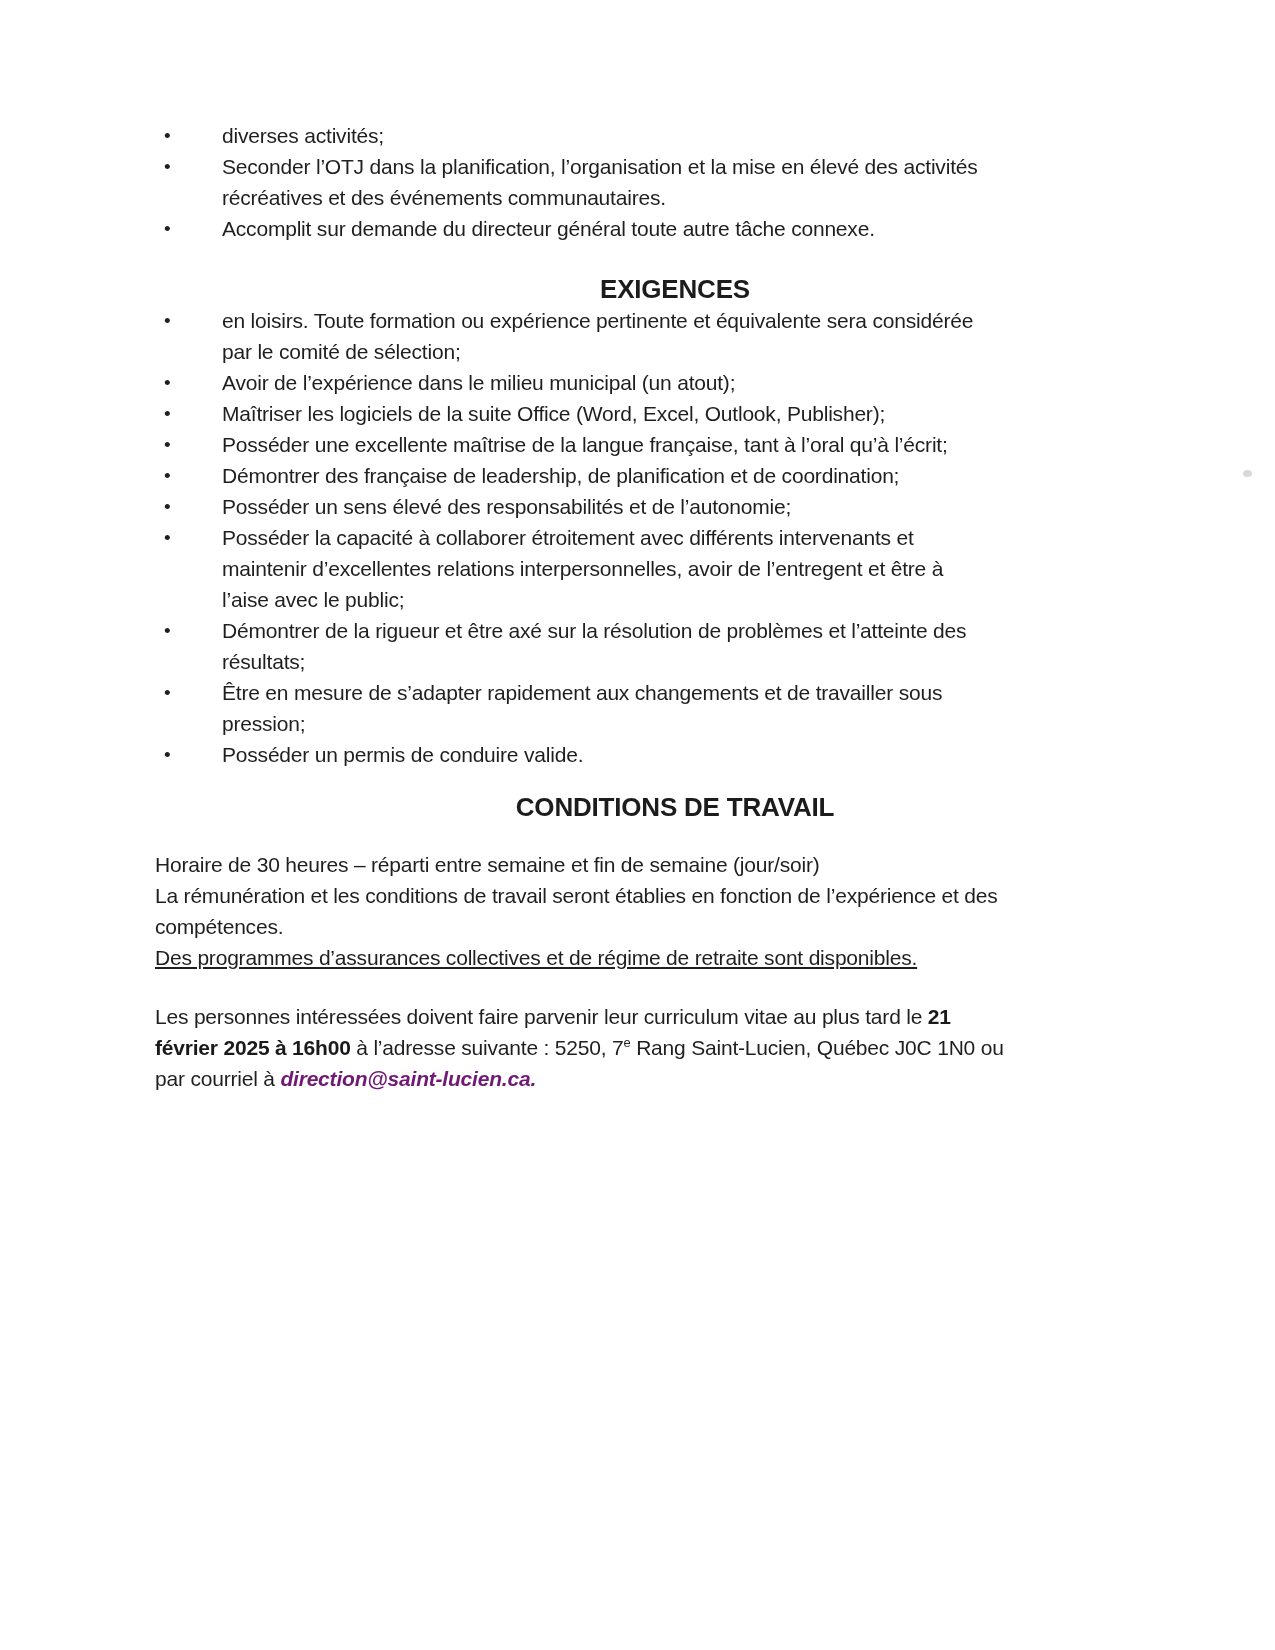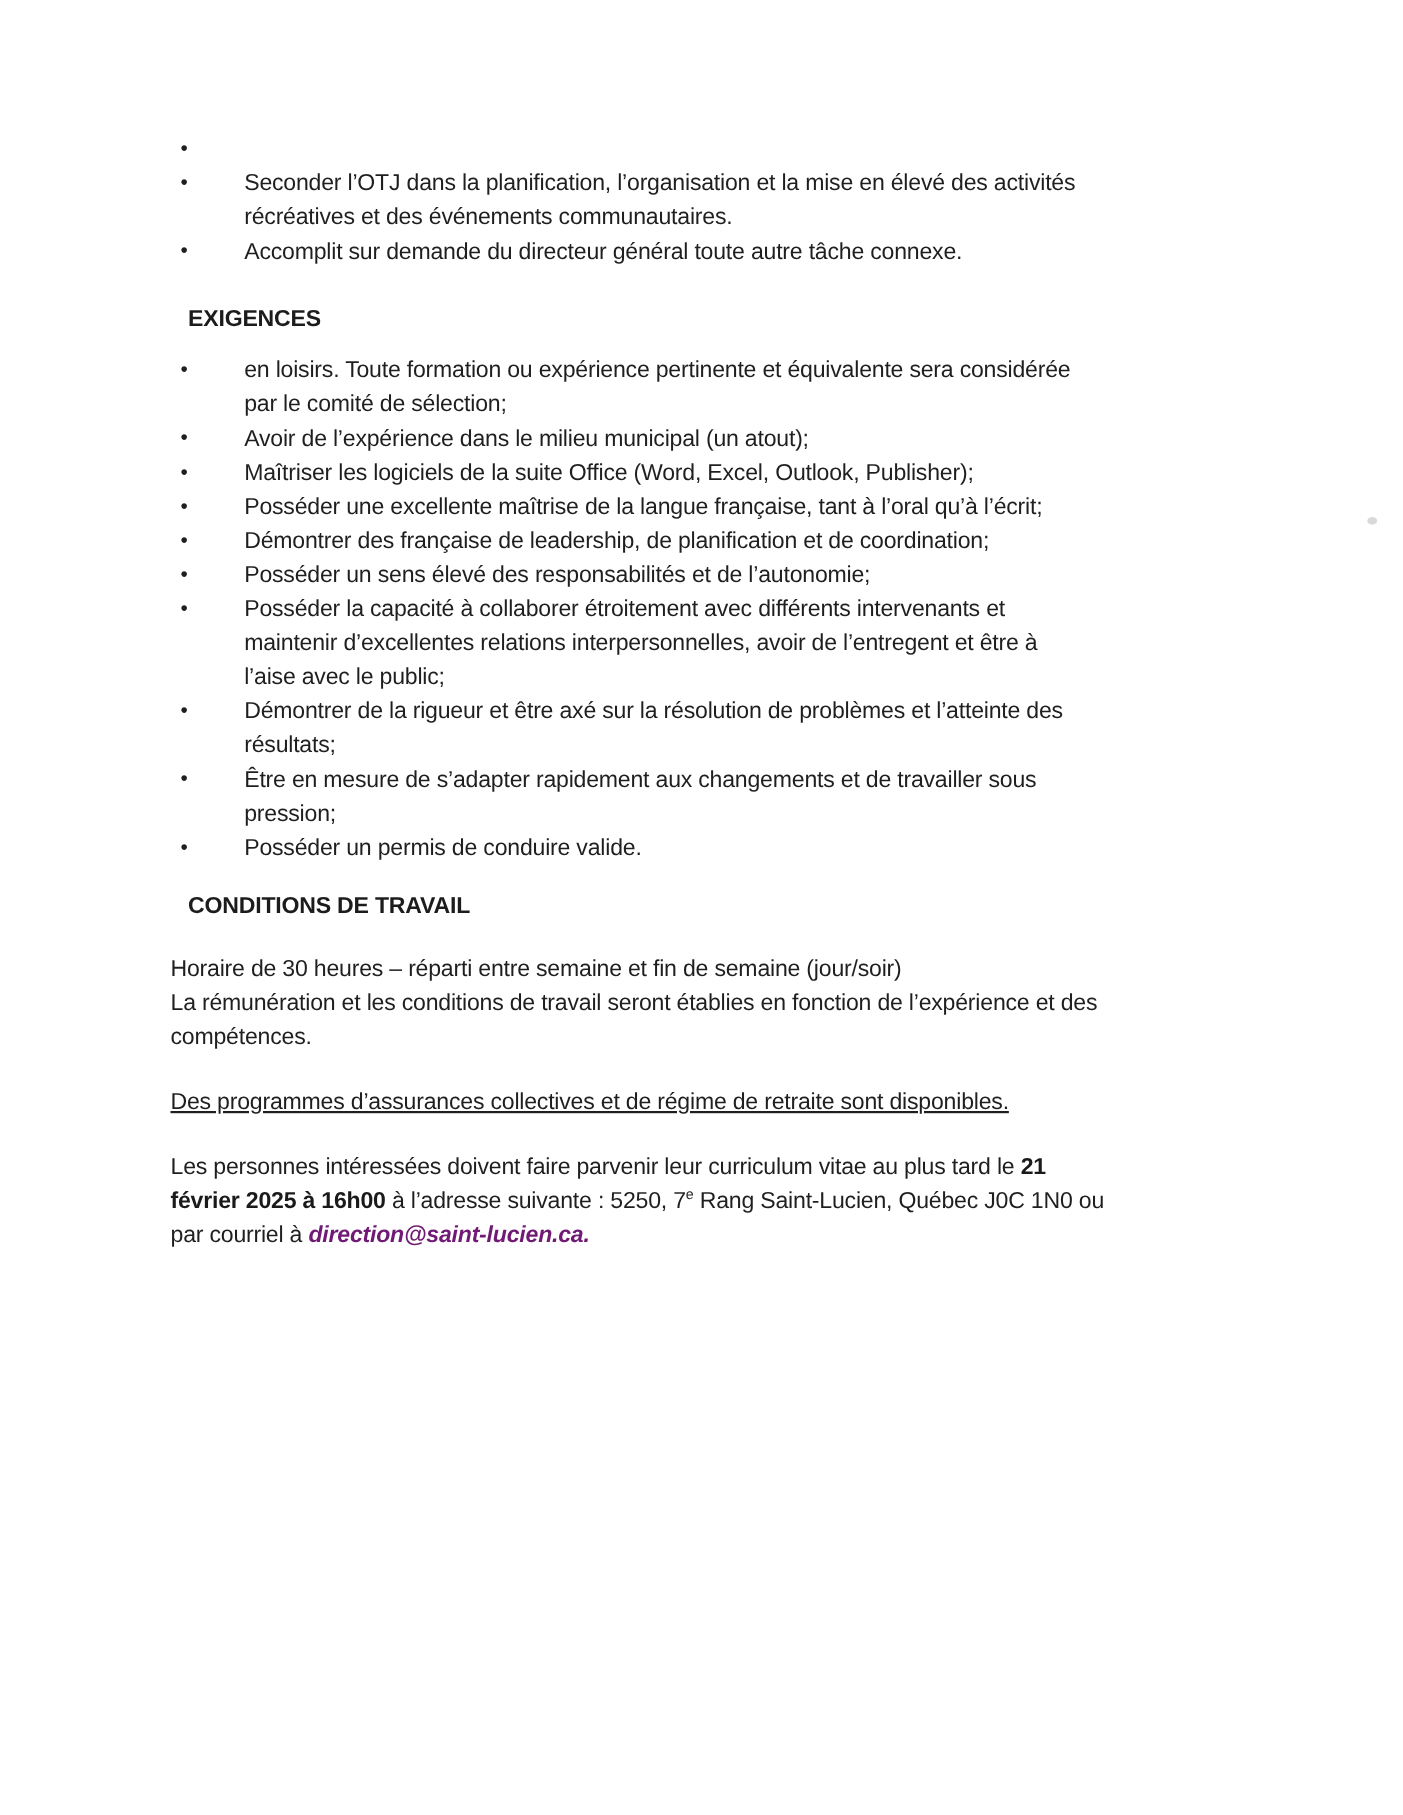--- a/index.html
+++ b/index.html
@@ -36,31 +36,32 @@
   }
   .bullet {
     flex: 0 0 67px;
     box-sizing: border-box;
     padding-left: 9px;
     font-size: 19px;
   }
   .litext div, .para div { white-space: nowrap; }
   #intro-list { margin-bottom: 30px; }
   h2.heading {
-    font-size: 21px;
+    font-size: 26px;
     line-height: 31px;
     font-weight: bold;
     letter-spacing: -0.2px;
-    margin: 16px;
+    margin: 0;
     color: #1c1c1c;
+    text-align: center;
   }
   #requirements-list { margin-bottom: 22px; }
   #conditions-heading { margin-bottom: 26px; }
   .para { margin: 0; }
-  #paragraph-schedule { margin-bottom: 28px; }
+  #paragraph-schedule { }
   #paragraph-benefits { margin-bottom: 28px; text-decoration: underline; }
   strong { font-weight: bold; color: #1a1a1a; }
   sup {
     font-size: 13px;
     vertical-align: super;
     line-height: 0;
   }
   a.email {
     font-style: italic;
     color: #701a75;
@@ -81,20 +82,21 @@
 </head>
 <body>
 
 <div class="page doc">
 
   <ul class="blist" id="intro-list">
 
   <li>
       <span class="bullet">•</span>
       <div class="litext">
+          <div>diverses activités;</div>
         </div>
     </li>
       <li>
       <span class="bullet">•</span>
       <div class="litext">
           <div>Seconder l’OTJ dans la planification, l’organisation et la mise en élevé des activités</div>
           <div>récréatives et des événements communautaires.</div>
         </div>
     </li>
       <li>

